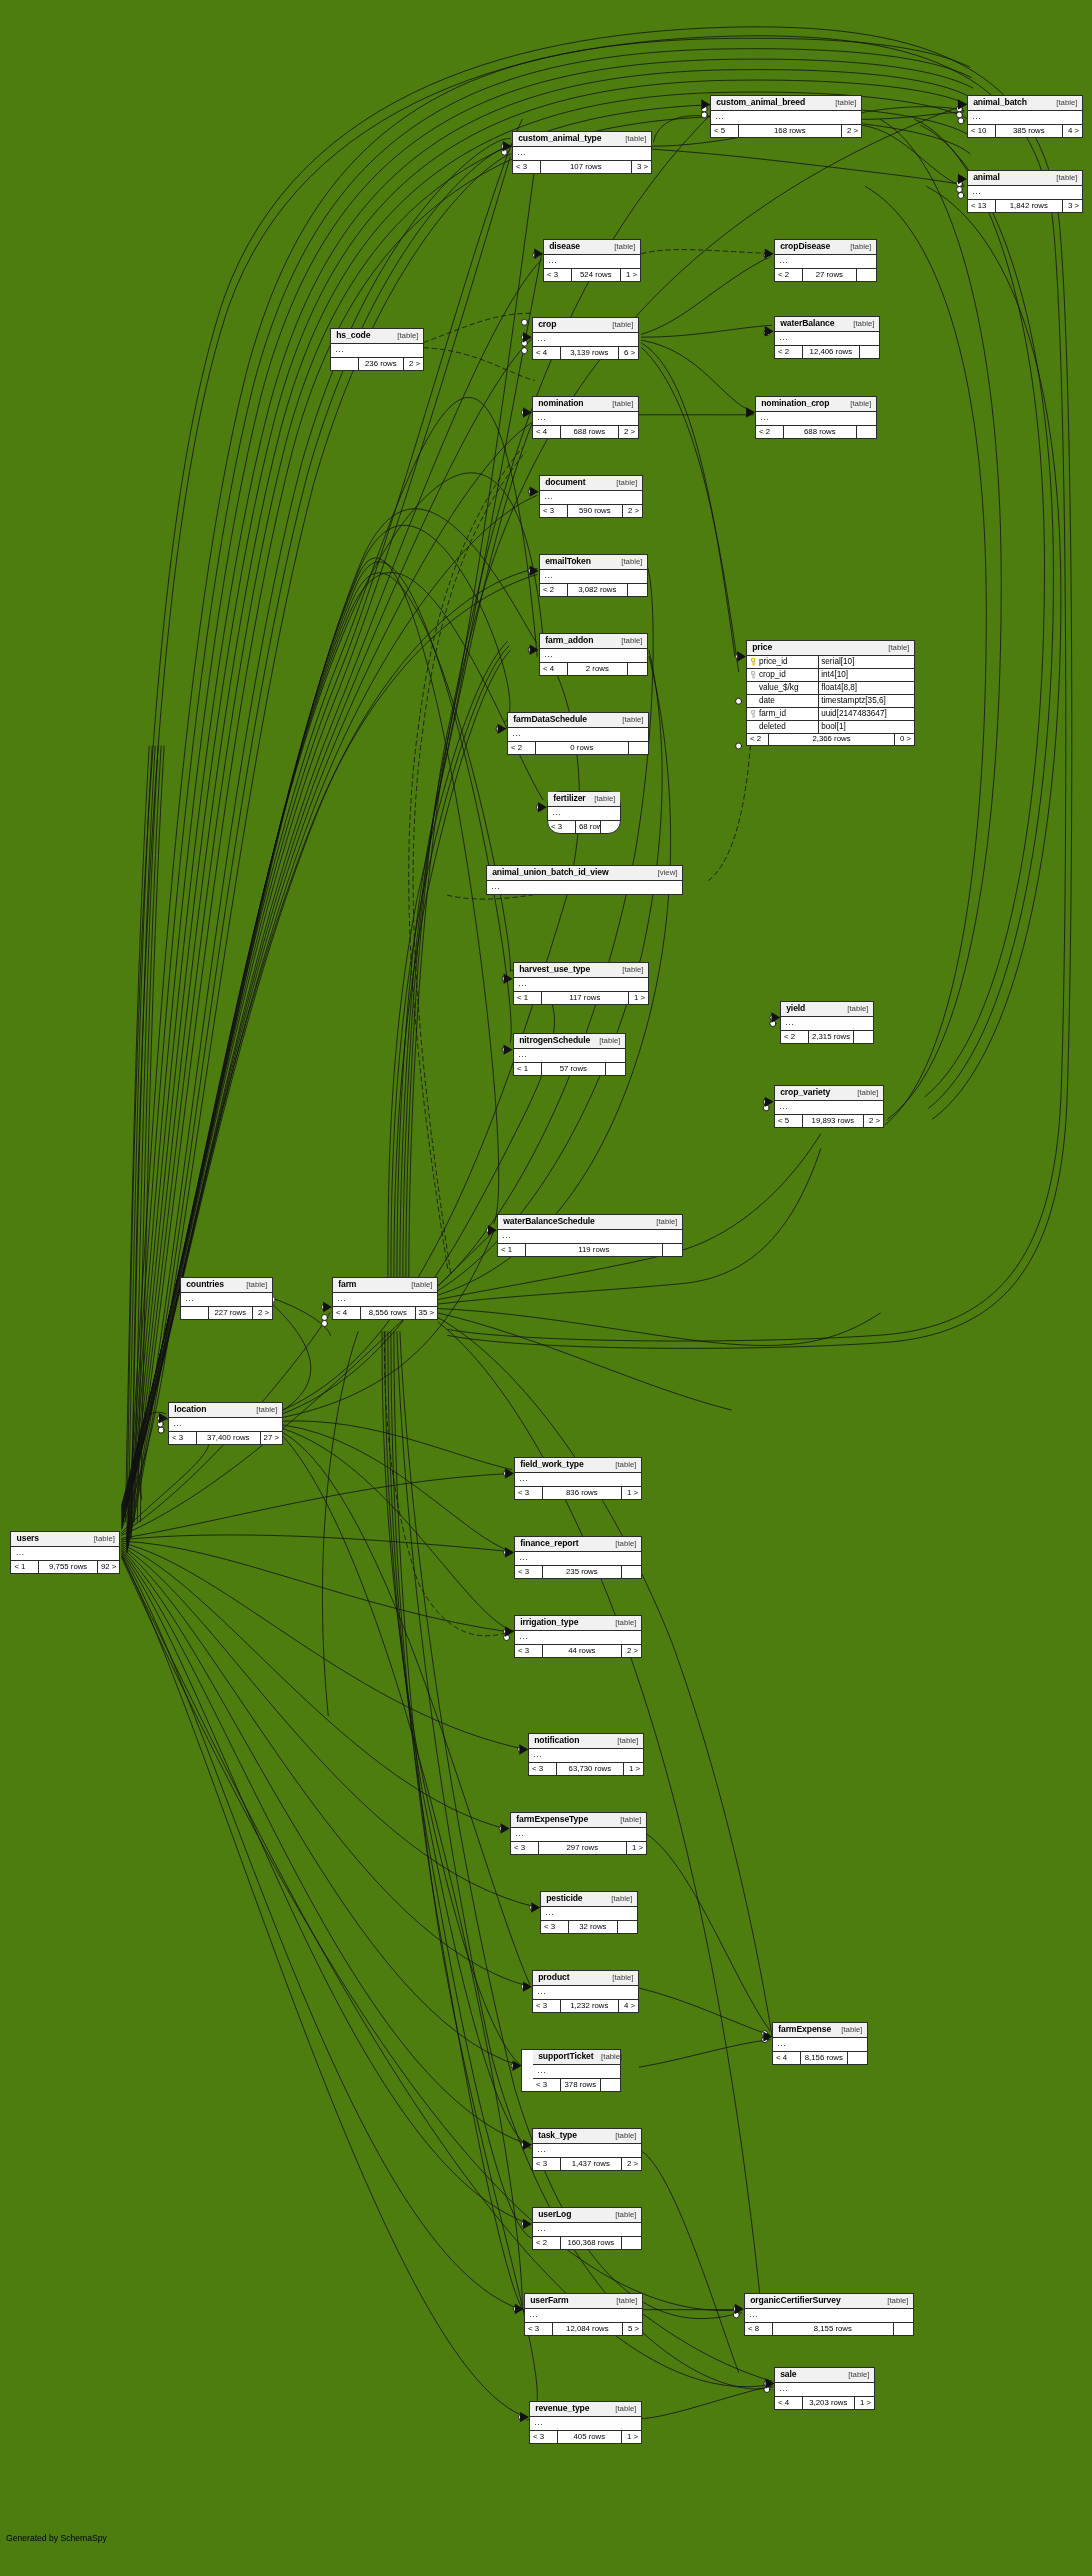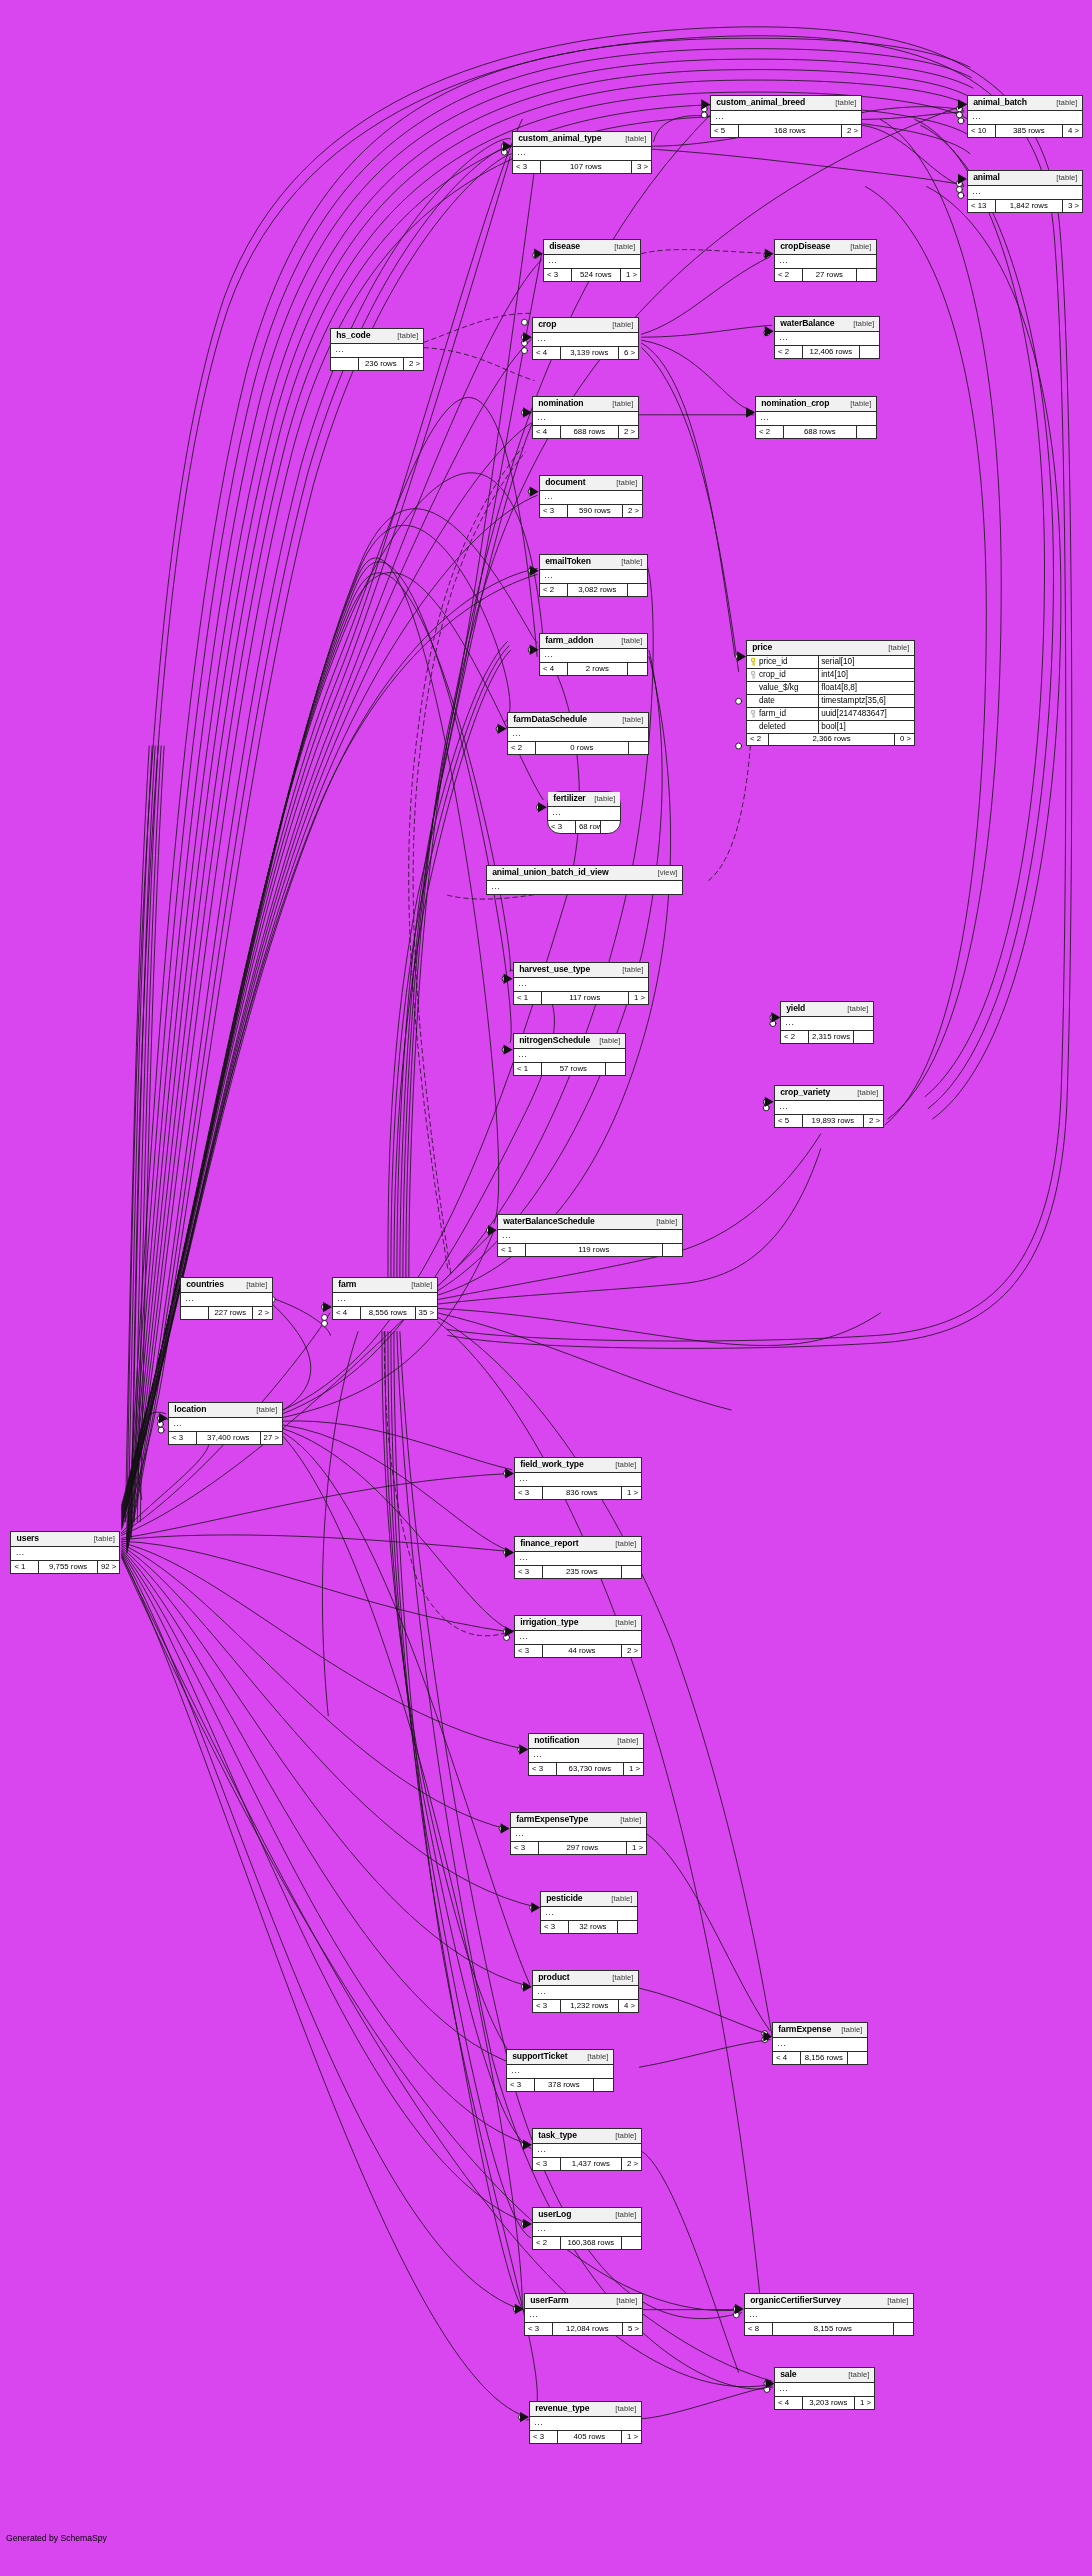--- a/index.html
+++ b/index.html
@@ -6,21 +6,21 @@
   html,body{margin:0;padding:0;background:#ffffff;}
   body{
     font-family:"Liberation Sans", sans-serif;
     color:#000;
     -webkit-font-smoothing:antialiased;
   }
   #canvas{
     position:relative;
     width:1093px;
     height:2576px;
-    background:#d946ef;
+    background:#4d7c0f;
     overflow:hidden;
   }
   #edges{
     position:absolute;
     left:0;top:0;
     width:1093px;
     height:2576px;
     pointer-events:none;
     z-index:1;
   }
@@ -847,21 +847,21 @@
           <span class="nm">farmExpense</span>
           <span class="kind">[table]</span>
         </div>
         <div class="body">...</div>
         <div class="ftr">
           <span class="c left" style="min-width:28px">&lt; 4</span>
           <span class="c mid">8,156 rows</span>
           <span class="c right"></span>
         </div>
       </div>
-      <div class="node" style="left: 506px; top: 2049px; width: 108px;">
+      <div class="node" style="left: 521px; top: 2049px; width: 100px; padding-left: 11px;">
         <div class="hdr">
           <span class="nm">supportTicket</span>
           <span class="kind">[table]</span>
         </div>
         <div class="body">...</div>
         <div class="ftr">
           <span class="c left" style="min-width:28px">&lt; 3</span>
           <span class="c mid">378 rows</span>
           <span class="c right"></span>
         </div>

